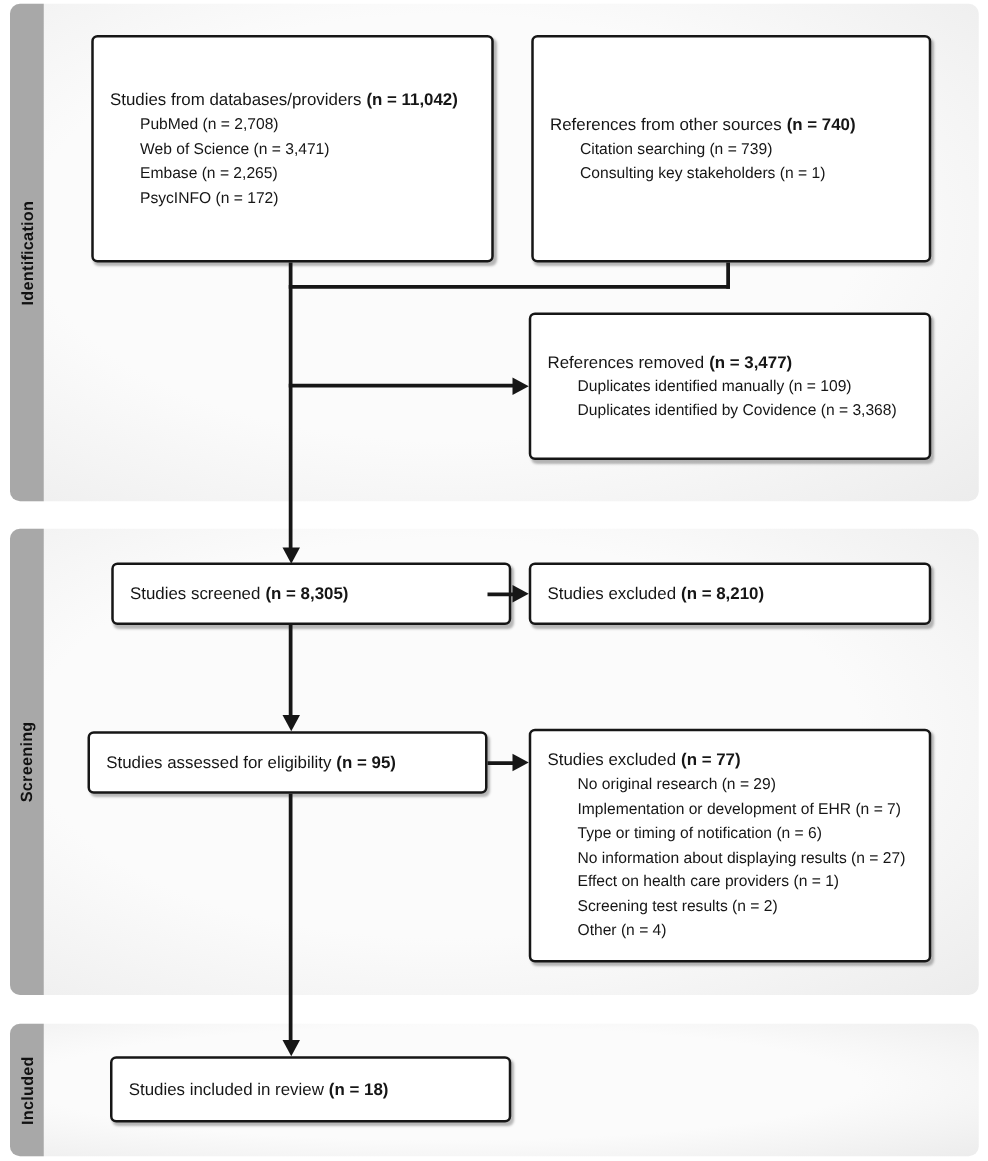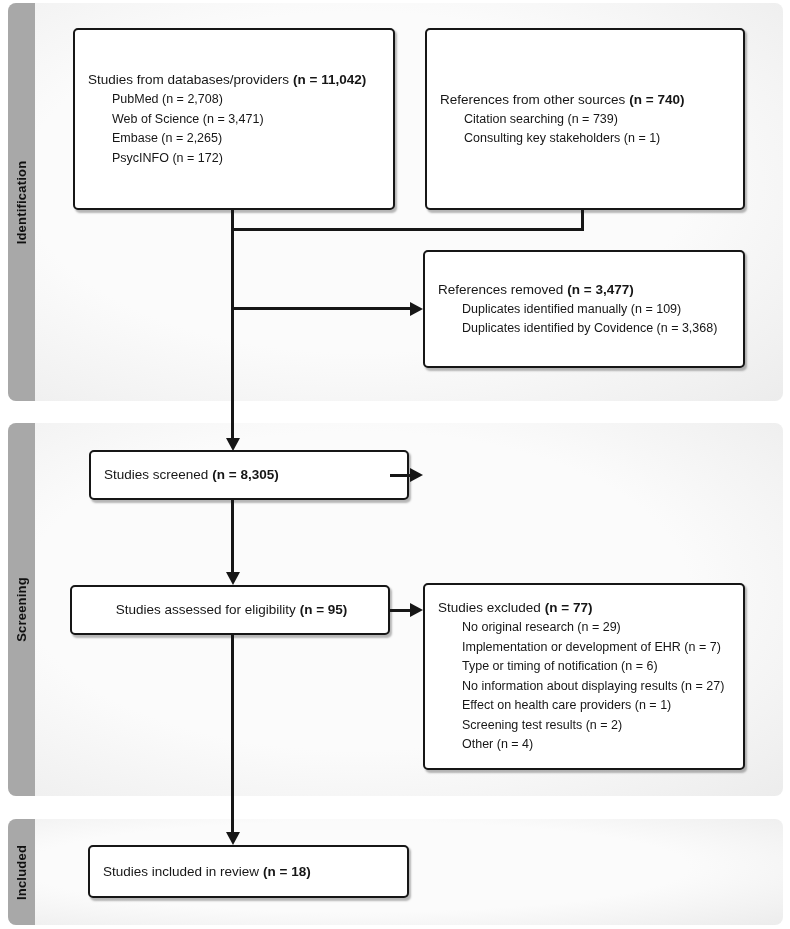--- a/index.html
+++ b/index.html
@@ -77,22 +77,25 @@
   <div class="fbox" style="left:423px;top:250px;width:322px;height:118px;">
     <div class="t-line"><span>References removed</span><span class="count">(n = 3,477)</span></div>
     <div class="sub">Duplicates identified manually (n = 109)</div>
     <div class="sub">Duplicates identified by Covidence (n = 3,368)</div>
   </div>
 
   <div class="fbox" style="left:70px;top:450px;width:320px;height:50px;margin-left:19px;">
     <div class="t-line"><span>Studies screened</span><span class="count">(n = 8,305)</span></div>
   </div>
 
+  <div class="fbox" style="left:423px;top:450px;width:322px;height:50px;">
+    <div class="t-line"><span>Studies excluded</span><span class="count">(n = 8,210)</span></div>
+  </div>
 
-  <div class="fbox" style="left:70px;top:585px;width:320px;height:50px;text-align:center;">
+  <div class="fbox" style="left:70px;top:585px;width:320px;height:50px;">
     <div class="t-line"><span>Studies assessed for eligibility</span><span class="count">(n = 95)</span></div>
   </div>
 
   <div class="fbox" style="left:423px;top:583px;width:322px;height:187px;">
     <div class="t-line"><span>Studies excluded</span><span class="count">(n = 77)</span></div>
     <div class="sub">No original research (n = 29)</div>
     <div class="sub">Implementation or development of EHR (n = 7)</div>
     <div class="sub">Type or timing of notification (n = 6)</div>
     <div class="sub">No information about displaying results (n = 27)</div>
     <div class="sub">Effect on health care providers (n = 1)</div>

